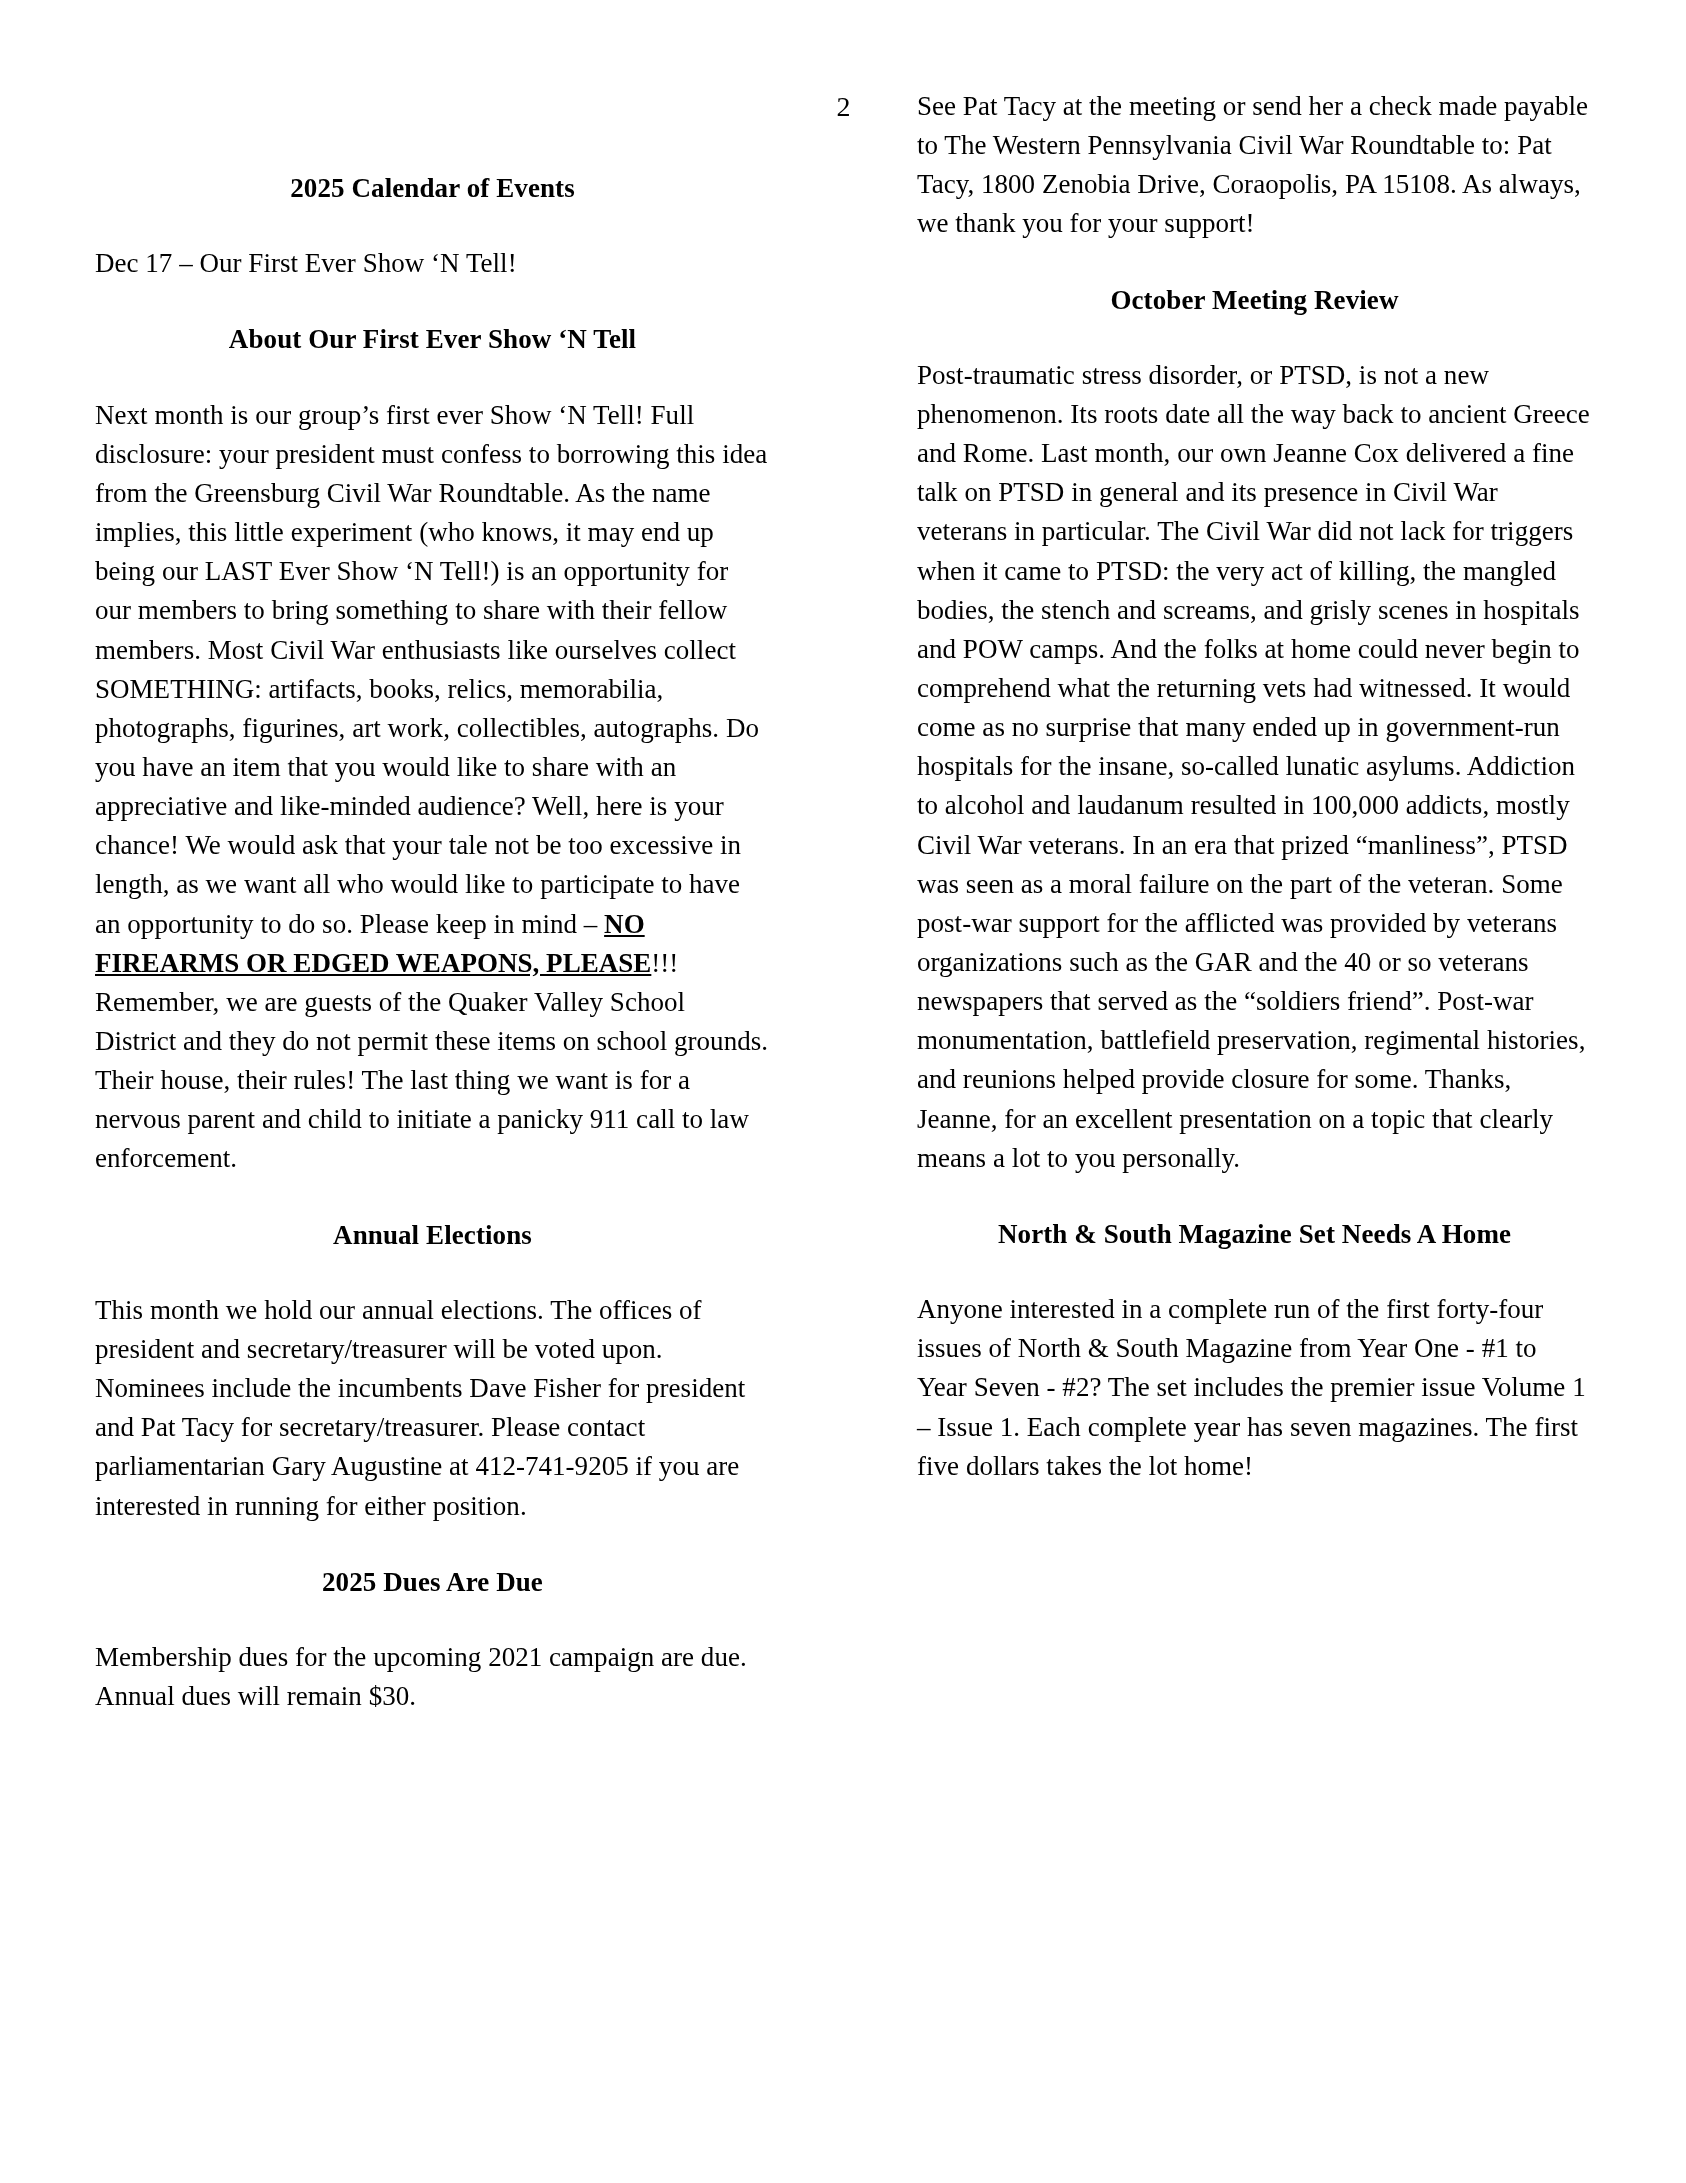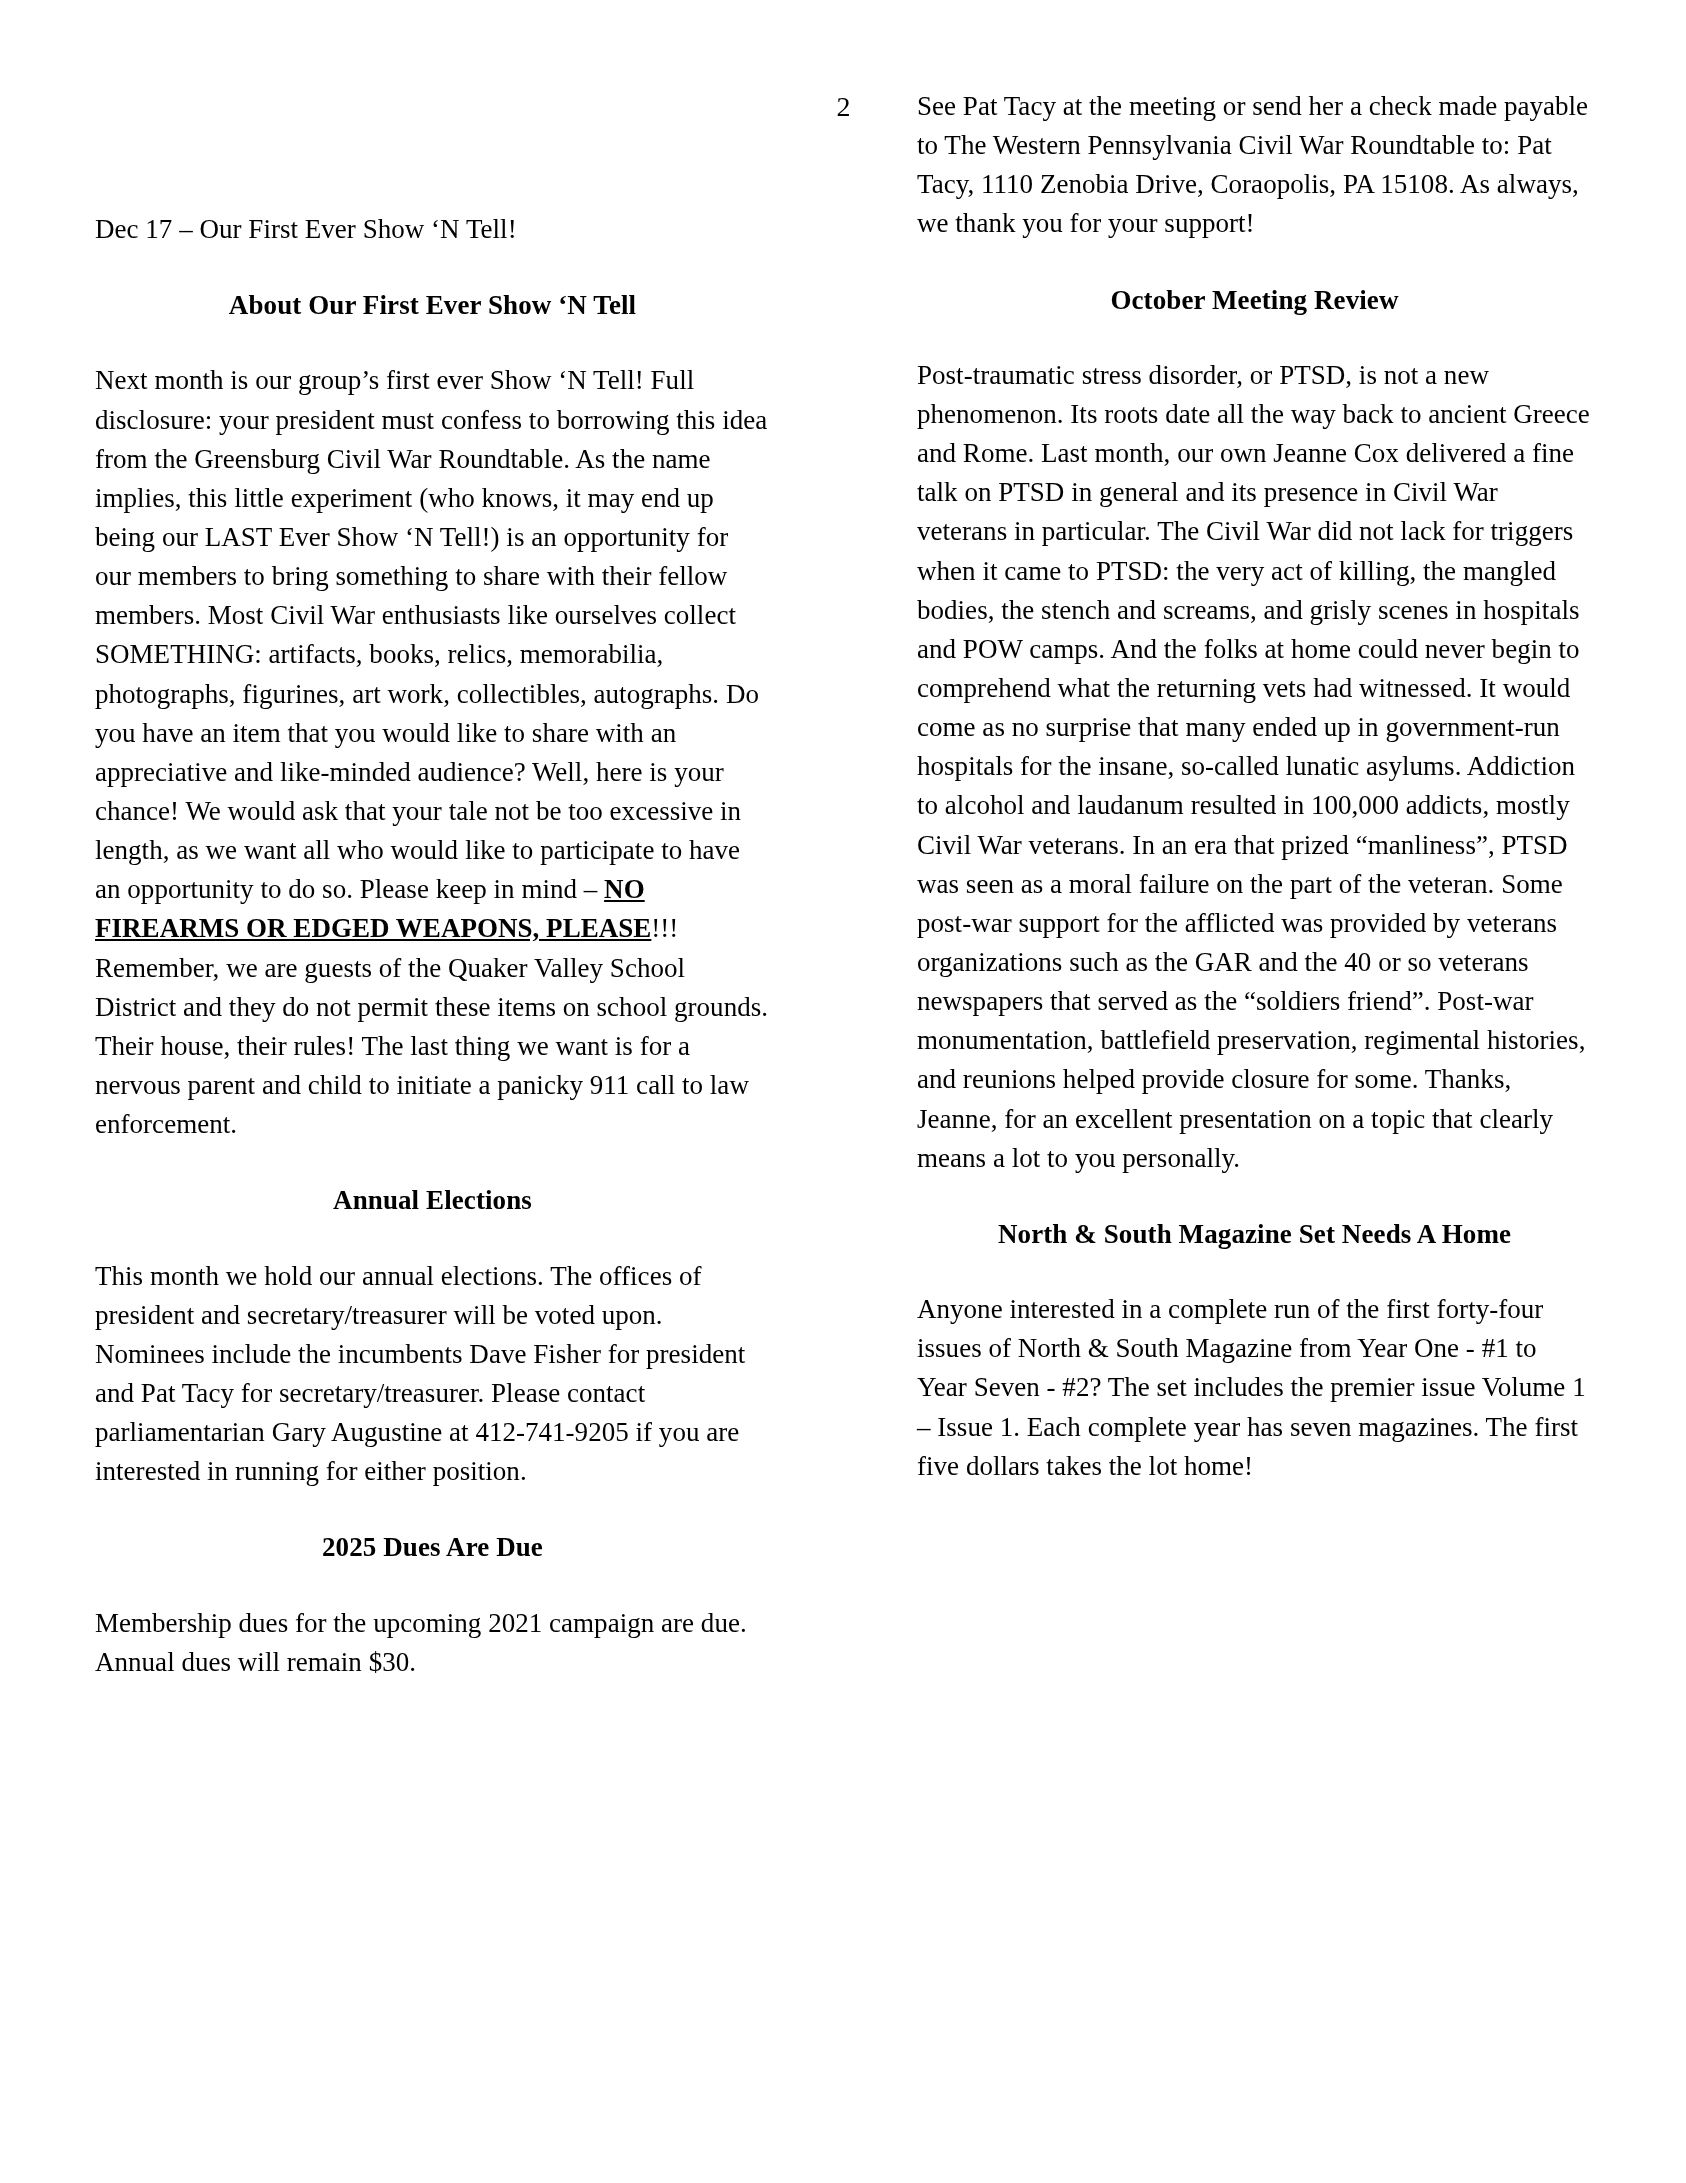--- a/index.html
+++ b/index.html
@@ -85,20 +85,21 @@
 <body>
 
 <div class="page">
 
   <div class="page-number">2</div>
 
   <div class="columns">
 
     <div class="col col-left">
 
+      <h2 class="section-heading">2025 Calendar of Events</h2>
 
       <div class="spacer-line"></div>
 
       <p class="body-text">Dec 17 – Our First Ever Show ‘N Tell!</p>
 
       <div class="spacer-line"></div>
 
       <h2 class="section-heading">About Our First Ever Show ‘N Tell</h2>
 
       <div class="spacer-line"></div>
@@ -119,21 +120,21 @@
 
       <div class="spacer-line"></div>
 
       <p class="body-text">Membership dues for the upcoming 2021 campaign are due.  Annual dues will remain $30.</p>
 
     </div>
 
     <div class="col col-right">
 
       <div class="rc-first">
-        <p class="body-text">See Pat Tacy at the meeting or send her a check made payable to The Western Pennsylvania Civil War Roundtable to: Pat Tacy, 1110 Zenobia Drive, Coraopolis, PA 15108.  As always, we thank you for your support!</p>
+        <p class="body-text">See Pat Tacy at the meeting or send her a check made payable to The Western Pennsylvania Civil War Roundtable to: Pat Tacy, 1800 Zenobia Drive, Coraopolis, PA 15108.  As always, we thank you for your support!</p>
       </div>
 
       <div class="spacer-line"></div>
 
       <h2 class="section-heading">October Meeting Review</h2>
 
       <div class="spacer-line"></div>
 
       <p class="body-text">Post-traumatic stress disorder, or PTSD, is not a new phenomenon.  Its roots date all the way back to ancient Greece and Rome.  Last month, our own Jeanne Cox delivered a fine talk on PTSD in general and its presence in Civil War veterans in particular.  The Civil War did not lack for triggers when it came to PTSD: the very act of killing, the mangled bodies, the stench and screams, and grisly scenes in hospitals and POW camps.  And the folks at home could never begin to comprehend what the returning vets had witnessed.  It would come as no surprise that many ended up in government-run hospitals for the insane, so-called lunatic asylums.  Addiction to alcohol and laudanum resulted in 100,000 addicts, mostly Civil War veterans.  In an era that prized “manliness”, PTSD was seen as a moral failure on the part of the veteran.  Some post-war support for the afflicted was provided by veterans organizations such as the GAR and the 40 or so veterans newspapers that served as the “soldiers friend”.  Post-war monumentation, battlefield preservation, regimental histories, and reunions helped provide closure for some.  Thanks, Jeanne, for an excellent presentation on a topic that clearly means a lot to you personally.</p>
 

